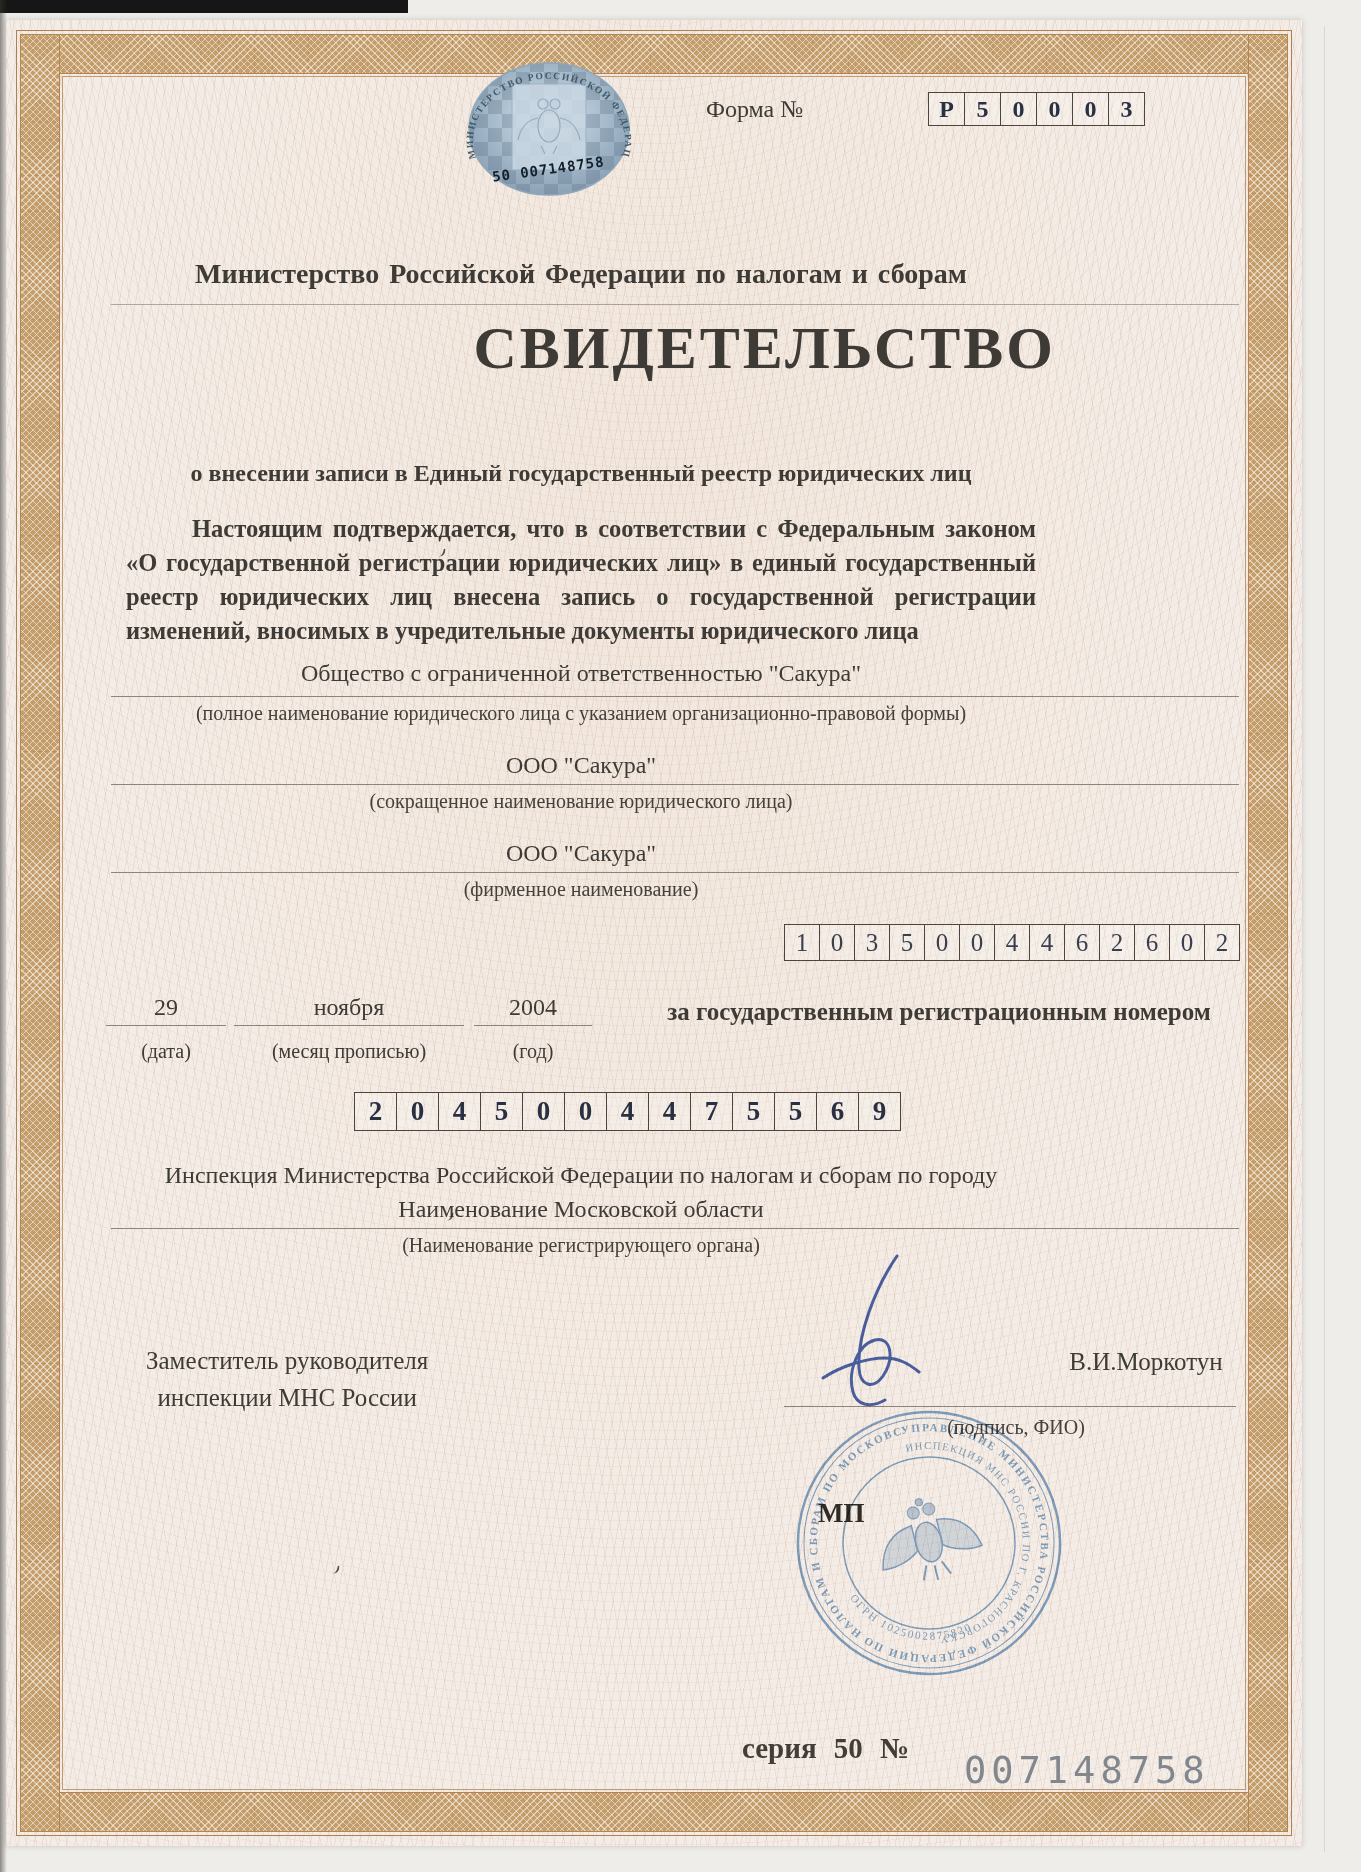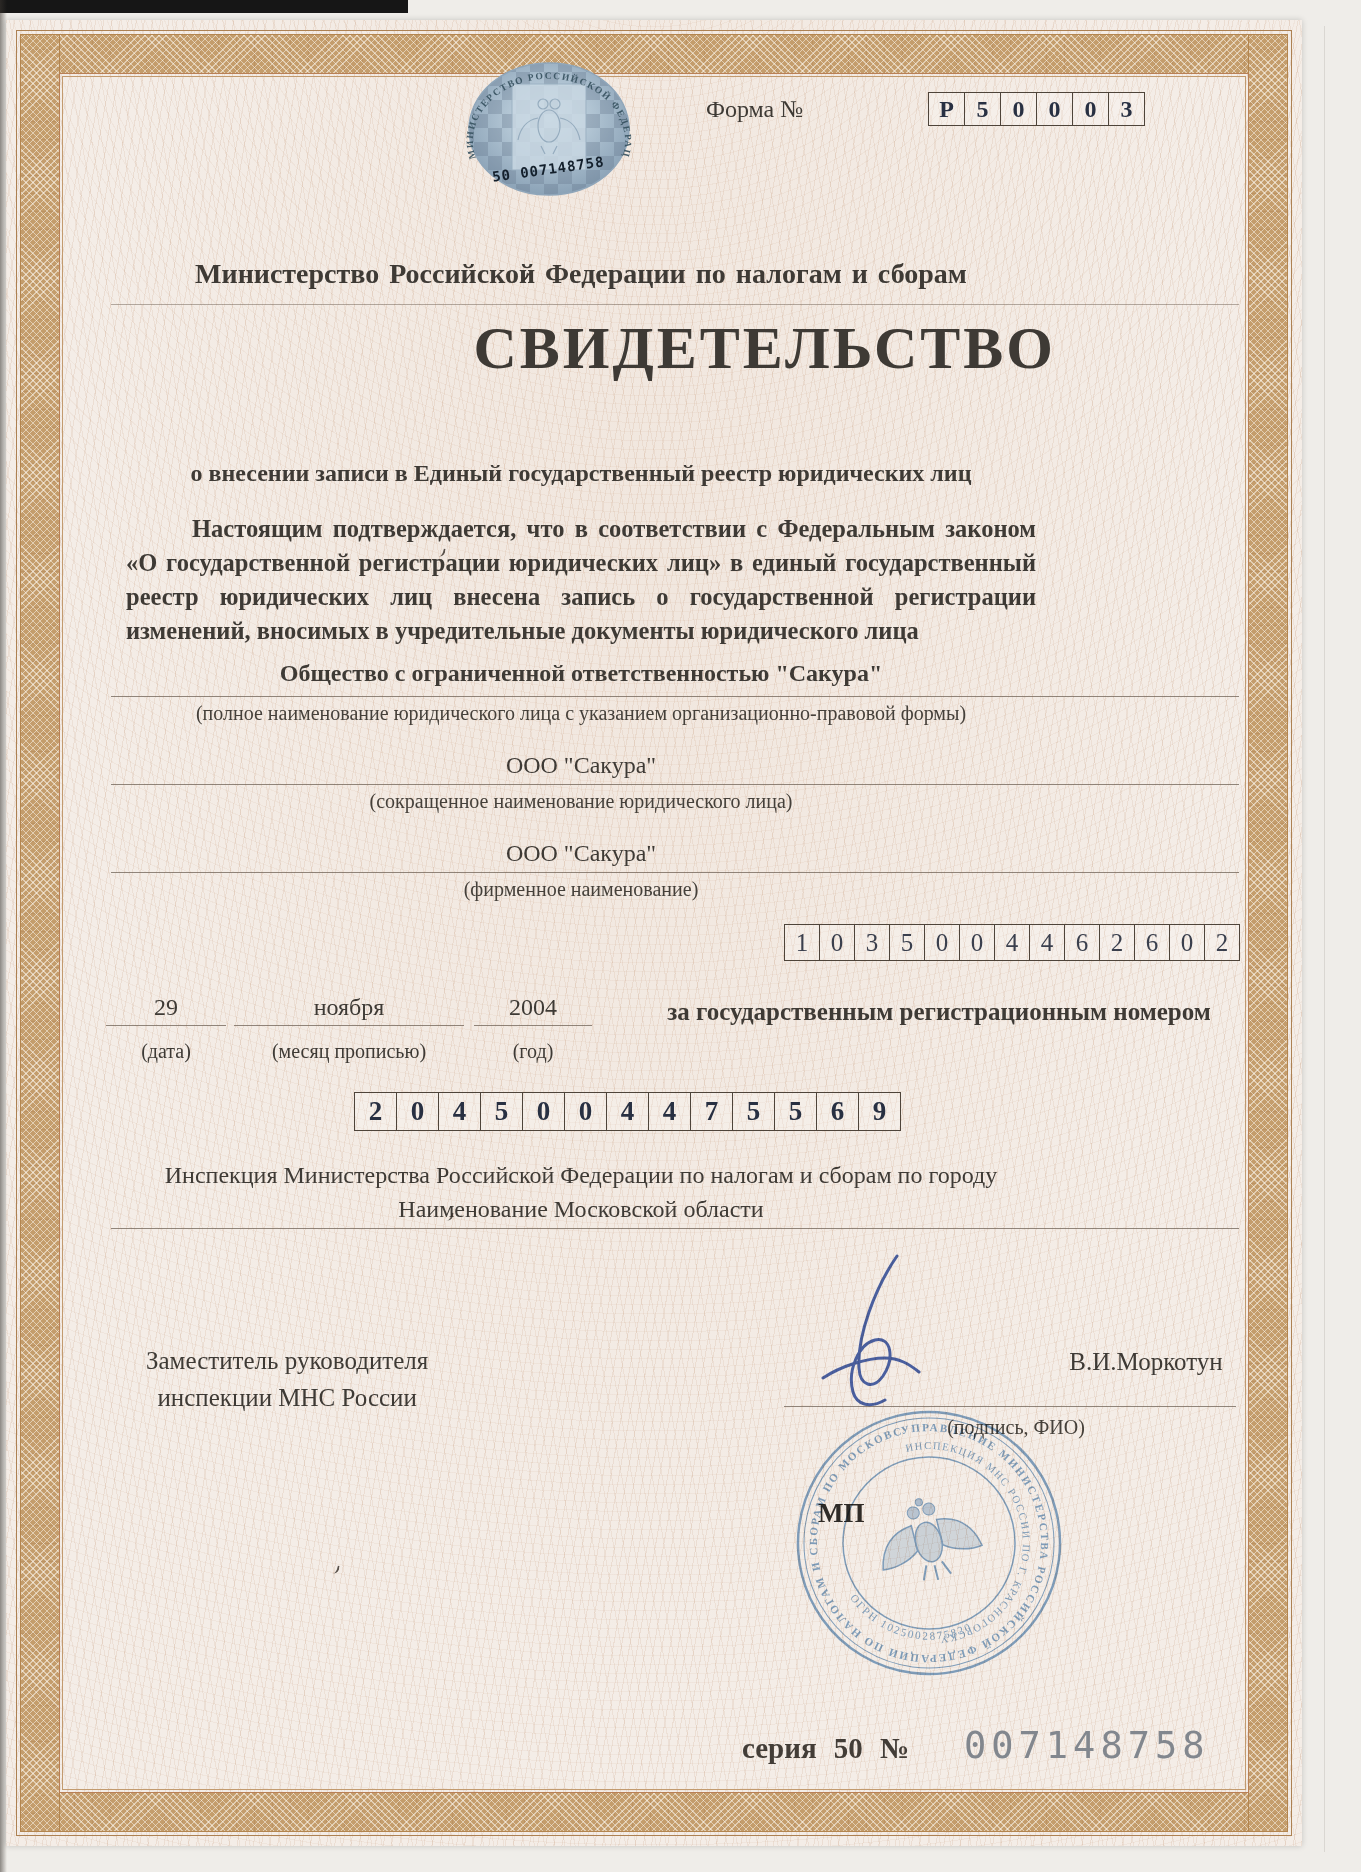--- a/index.html
+++ b/index.html
@@ -56,21 +56,21 @@
   .fieldgroup{position:absolute;text-align:center;}
   .fieldgroup .val{font-size:24px;text-align:center;}
   .fieldgroup .ln{height:0;border-top:1px solid #6f6156;margin-top:4px;opacity:.75;}
   .fieldgroup .cap{font-size:20px;margin-top:14px;}
   .speck{position:absolute;width:5px;height:9px;border-right:2px solid rgba(50,42,36,.8);border-radius:0 0 6px 0;transform:rotate(12deg);}
   
   .stamp-wrap{position:absolute;left:782px;top:1382px;width:282px;height:282px;transform:rotate(-14deg);
               opacity:.93;mix-blend-mode:multiply;}
   .sig-wrap{position:absolute;left:795px;top:1230px;width:160px;height:190px;mix-blend-mode:multiply;}
   .holo-wrap{position:absolute;left:440px;top:38px;width:206px;height:142px;}
-  .mono{font-family:"DejaVu Sans Mono","Liberation Mono",monospace;}
+  .mono{font-family:"DejaVu Sans Mono","Liberation Mono",monospace;margin-top:25px;}
 </style>
 </head>
 <body>
 
 <div class="canvas">
   <div class="scan-top"></div>
   <div class="page-edge"></div>
 
   <div class="sheet">
 
@@ -123,21 +123,21 @@
       <span class="cell">3</span>
     </div>
 
     <div class="abs center-col b" style="top:238px;font-size:28px;word-spacing:3px;">Министерство Российской Федерации по налогам и сборам</div>
     <div class="rule" style="left:105px;top:284px;width:1128px;opacity:.5;"></div>
     <div class="abs center-col b" style="top:294px;font-size:60px;letter-spacing:3px;text-align:right;">СВИДЕТЕЛЬСТВО</div>
     <div class="abs center-col b" style="top:440px;font-size:24px;">о внесении записи в Единый государственный реестр юридических лиц</div>
 
     <div class="abs b" style="left:120px;top:492px;width:910px;font-size:24.5px;line-height:34px;text-align:justify;text-indent:66px;">Настоящим подтверждается, что в соответствии с Федеральным законом «О государственной регистрации юридических лиц» в единый государственный реестр юридических лиц внесена запись о государственной регистрации изменений, вносимых в учредительные документы юридического лица</div>
 
-    <div class="abs center-col" style="top:640px;font-size:24px;font-weight:bold;">Общество с ограниченной ответственностью "Сакура"</div>
+    <div class="abs center-col" style="top:640px;font-size:24px;">Общество с ограниченной ответственностью "Сакура"</div>
     <div class="rule" style="left:105px;top:676px;width:1128px;"></div>
     <div class="abs center-col caption" style="top:682px;">(полное наименование юридического лица с указанием организационно-правовой формы)</div>
 
     <div class="abs center-col" style="top:732px;font-size:24px;">ООО "Сакура"</div>
     <div class="rule" style="left:105px;top:764px;width:1128px;"></div>
     <div class="abs center-col caption" style="top:770px;">(сокращенное наименование юридического лица)</div>
 
     <div class="abs center-col" style="top:820px;font-size:24px;">ООО "Сакура"</div>
     <div class="rule" style="left:105px;top:852px;width:1128px;"></div>
     <div class="abs center-col caption" style="top:858px;">(фирменное наименование)</div>
@@ -187,20 +187,21 @@
       <span class="cell">7</span>
       <span class="cell">5</span>
       <span class="cell">5</span>
       <span class="cell">6</span>
       <span class="cell">9</span>
     </div>
 
     <div class="abs center-col" style="top:1142px;font-size:24px;">Инспекция Министерства Российской Федерации по налогам и сборам по городу</div>
     <div class="abs center-col" style="top:1176px;font-size:24px;">Наименование Московской области</div>
     <div class="rule" style="left:105px;top:1208px;width:1128px;"></div>
+    <div class="abs center-col caption" style="top:1214px;">(Наименование регистрирующего органа)</div>
 
     <div class="abs" style="left:140px;top:1322px;font-size:25px;line-height:37px;">
       <div>Заместитель руководителя</div>
       <div>инспекции МНС России</div>
     </div>
     <div class="abs" style="left:1035px;top:1328px;width:210px;font-size:25px;">В.И.Моркотун</div>
     <div class="rule" style="left:778px;top:1386px;width:452px;"></div>
     <div class="abs caption" style="left:860px;top:1396px;width:300px;text-align:center;">(подпись, ФИО)</div>
 
     <div class="sig-wrap">

